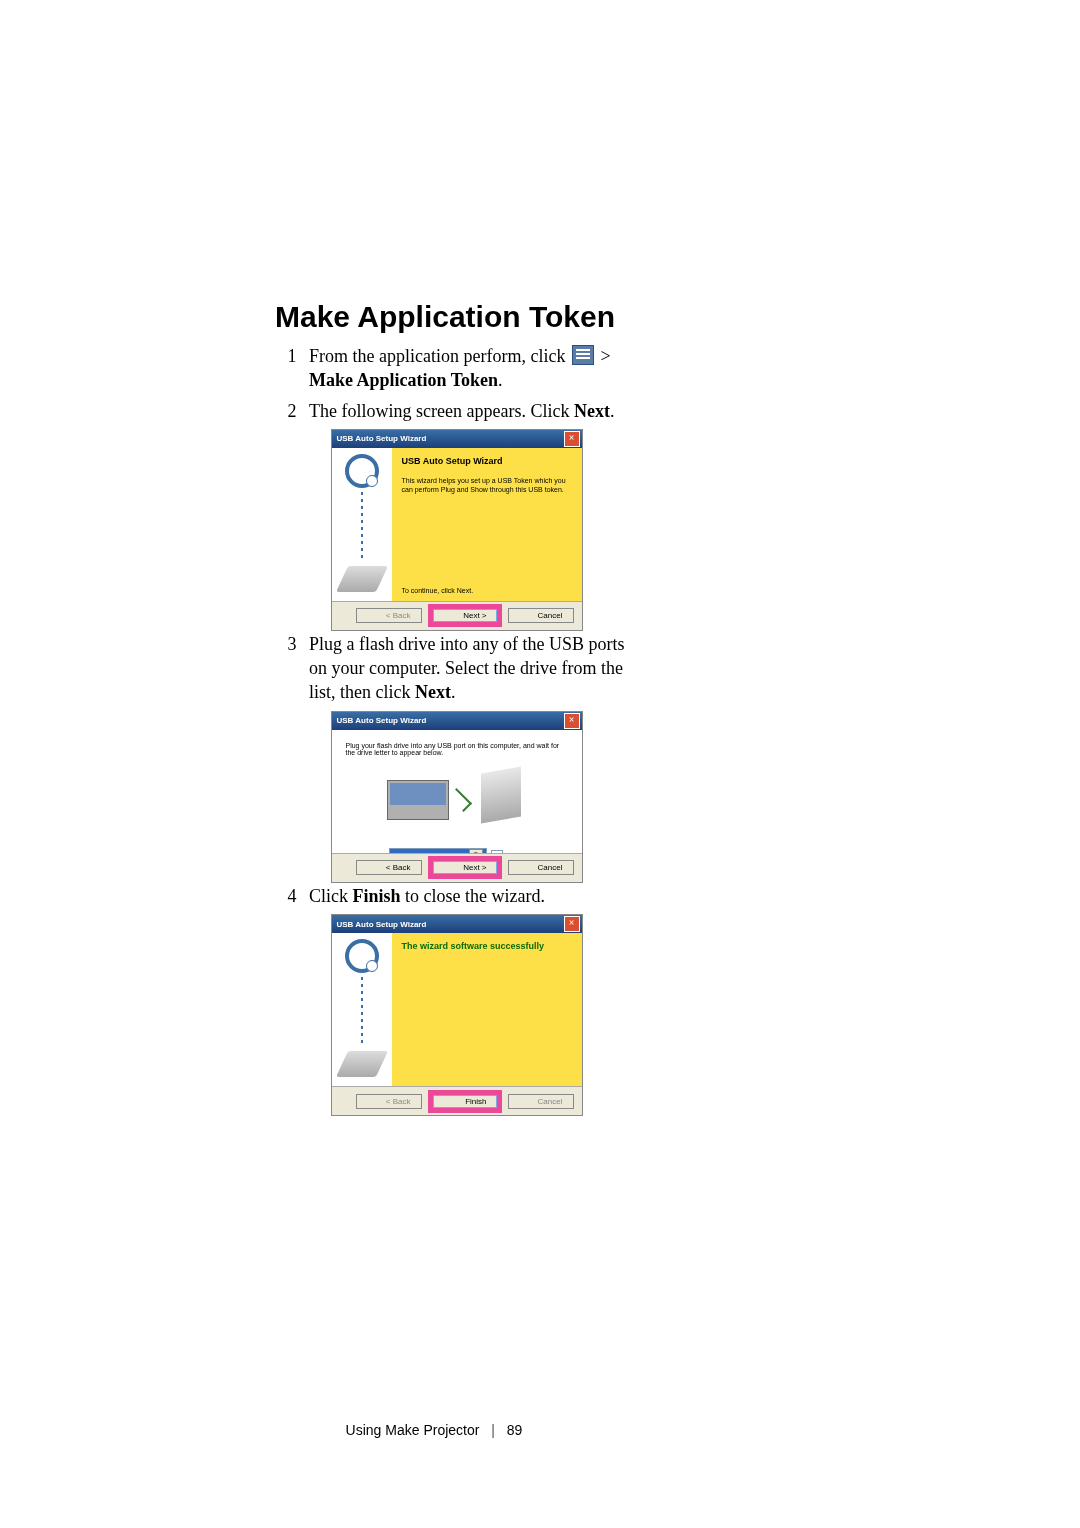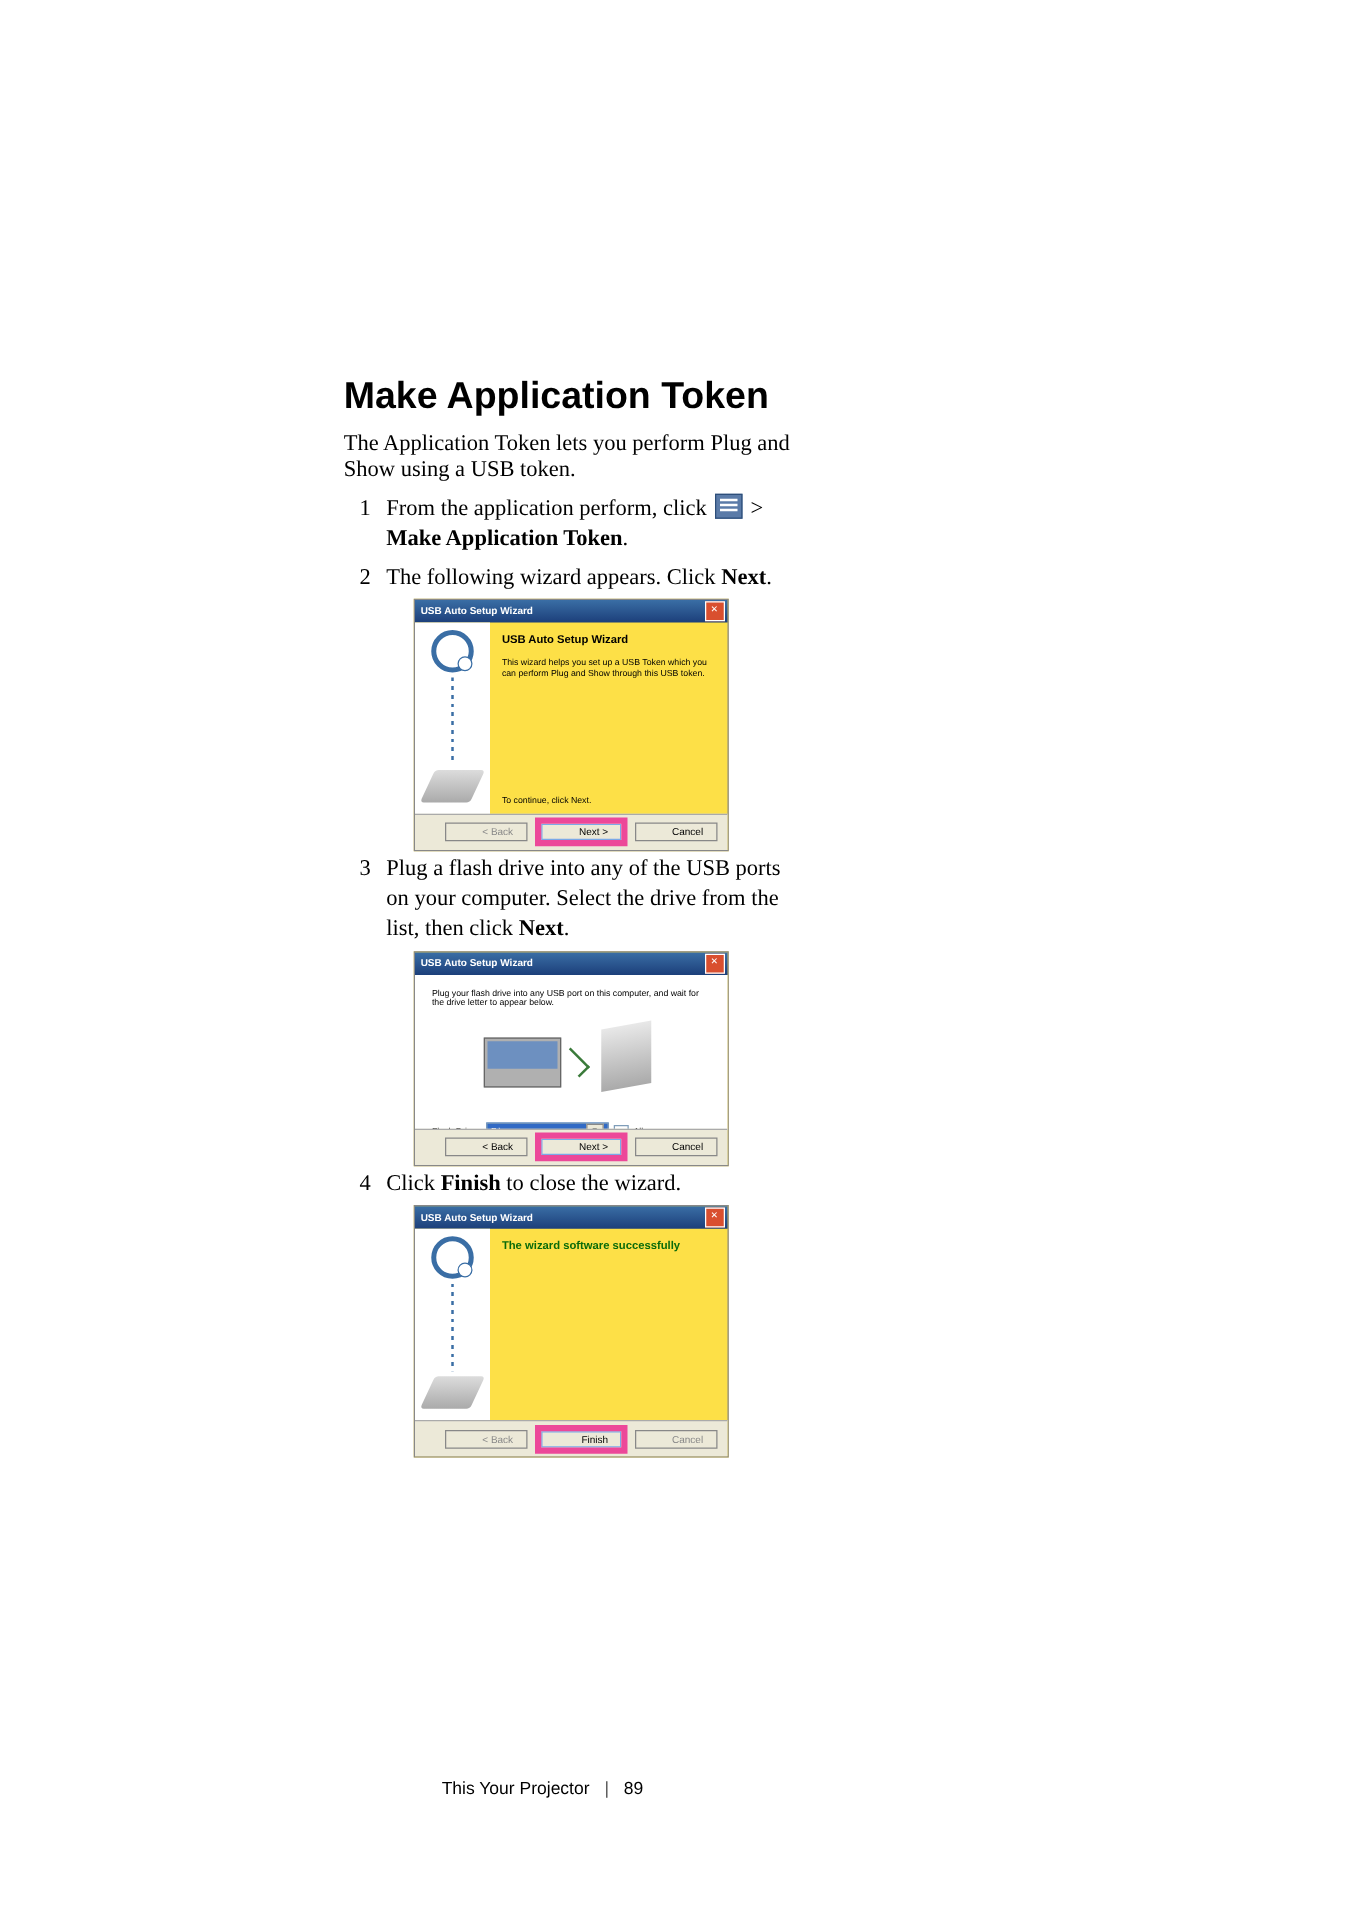--- a/index.html
+++ b/index.html
@@ -46,36 +46,35 @@
   
   .rp-title.green{color:#0a6b0a;font-size:9px}
   .footer{position:absolute;bottom:90px;left:0;right:0;text-align:center;font-family:Arial,Helvetica,sans-serif;font-size:14px;color:#000}
   .footer .sep{margin:0 8px;color:#555}
 </style>
 </head>
 <body>
 
 <div class="page">
   <h1>Make Application Token</h1>
-  <p class="intro">The Application Token lets you perform Plug and Show using a USB token.</p>
 
   <ol class="steps">
     <li>
       <span class="num">1</span>
       <span class="body">
         <span>From the application perform, click </span>
         <span class="menu-icon"></span>
         <span> &gt; </span>
         <span class="strong">Make Application Token</span><span>.</span>
       </span>
     </li>
     <li>
       <span class="num">2</span>
       <span class="body">
-        <span>The following wizard appears. Click </span><span class="strong">Next</span><span>.</span>
+        <span>The following screen appears. Click </span><span class="strong">Next</span><span>.</span>
       </span>
     </li>
   </ol>
 
   <div class="shot" style="width:250px;height:200px">
     <div class="shot-inner">
       <div class="titlebar">
         <span class="ttxt">USB Auto Setup Wizard</span>
         <span class="closebox">×</span>
       </div>
@@ -162,17 +161,17 @@
       </div>
       <div class="btnrow">
         <span class="xpbtn dis">&lt; Back</span>
         <span class="xpbtn primary">Finish</span>
         <span class="xpbtn dis">Cancel</span>
       </div>
     </div>
   </div>
 
   <div class="footer">
-    <span>This Your Projector</span>
+    <span>Using Make Projector</span>
     <span class="sep">|</span>
     <span>89</span>
   </div>
 </div>
 
 </body></html>

